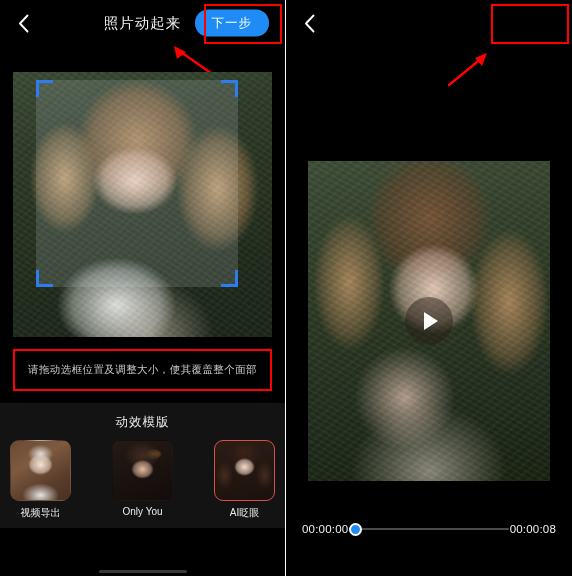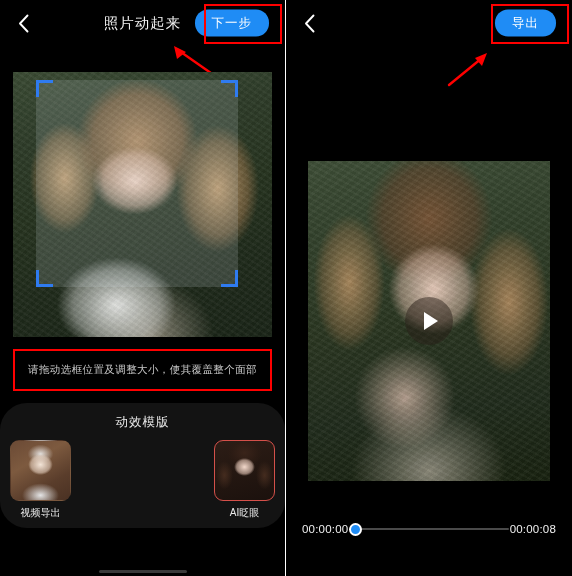--- a/index.html
+++ b/index.html
@@ -135,21 +135,21 @@
     letter-spacing: .4px;
   }
   .tip-box {
     position: absolute;
     inset: 0;
     border: 2.4px solid #ff0000;
     pointer-events: none;
   }
 
   
-  .tpl-section { margin-top: 12px; background: #131313; padding-bottom: 8px; border-radius: 27px; }
+  .tpl-section { margin-top: 12px; background: #131313; padding-bottom: 8px; }
   .tpl-title {
     text-align: center;
     color: #e8e8e8;
     font-size: 12.5px;
     letter-spacing: 1px;
     padding: 11px 0 9px;
   }
   .tpl-row {
     display: flex;
     justify-content: space-between;
@@ -341,20 +341,24 @@
 
     <div class="tpl-section">
       <div class="tpl-title">动效模版</div>
       <div class="tpl-row">
 
         <div class="tpl-item">
           <div class="tpl-thumb th1"></div>
           <div class="tpl-label">视频导出</div>
         </div>
 
+        <div class="tpl-item">
+          <div class="tpl-thumb th2"></div>
+          <div class="tpl-label">Only You</div>
+        </div>
 
 
         <div class="tpl-item selected">
           <div class="tpl-thumb th4"></div>
           <div class="tpl-label">AI眨眼</div>
         </div>
 
       </div>
     </div>
 
@@ -364,21 +368,20 @@
   </div>
 
   <div class="phone right">
 
     <div class="header">
       <div class="back-btn">
         <svg width="11" height="19" viewBox="0 0 11 19" fill="none">
           <path d="M9.5 1.5 L2 9.5 L9.5 17.5" stroke="#ffffff" stroke-width="1.9" stroke-linecap="round" stroke-linejoin="round"></path>
         </svg>
       </div>
-      <button class="action-btn">导出</button>
       <div class="hl-box hl-export"></div>
     </div>
 
     <svg class="arrow-svg" style="left:158px; top:50px; width:48px; height:40px;">
       <line x1="5" y1="35" x2="38" y2="8" stroke="#ff0000" stroke-width="2.4" stroke-linecap="round"></line>
       <polygon points="43,3 31,8 38,16" fill="#ff0000"></polygon>
     </svg>
 
     <div class="video-wrap">
       <div class="video-img"></div>

